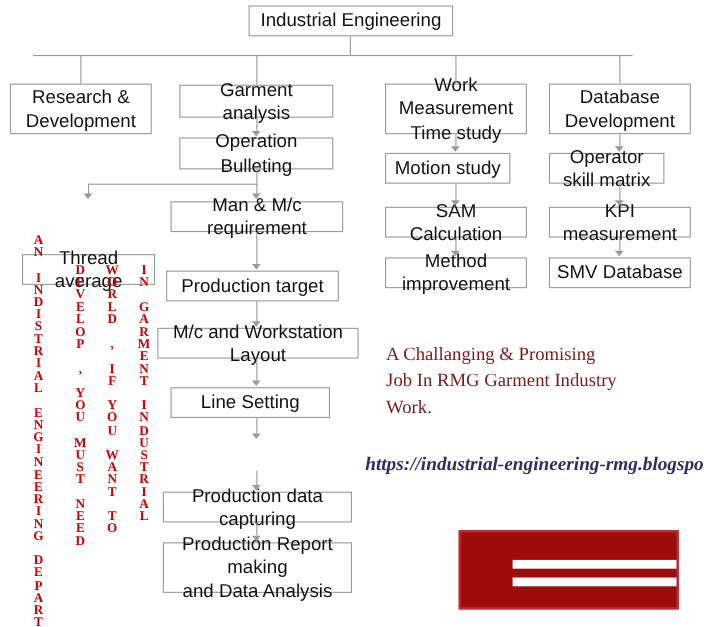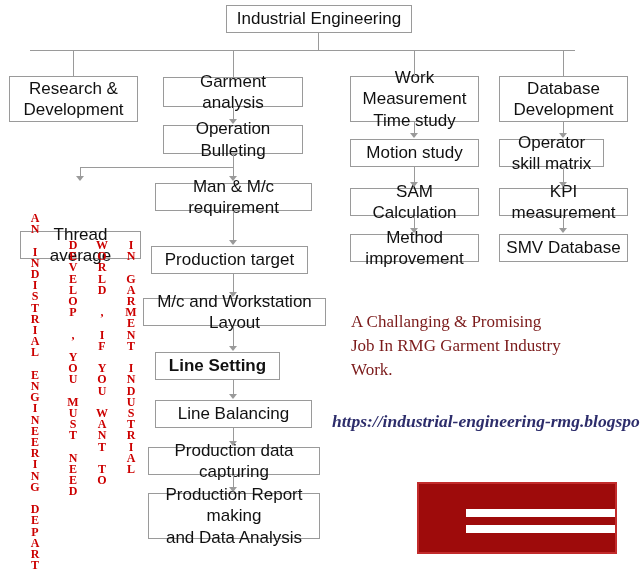--- a/index.html
+++ b/index.html
@@ -116,21 +116,21 @@
 
   <div class="node" style="left:499px; top:76px; width:129px; height:46px; flex-direction:column;">
     <span class="l2">Database</span>
     <span class="l2">Development</span>
   </div>
 
   <div class="node" style="left:163px; top:125px; width:140px; height:29px;">
     <span>Operation Bulleting</span>
   </div>
 
-  <div class="node" style="left:350px; top:139px; width:129px; height:28px;">
+  <div class="node" style="left:350px; top:139px; width:114px; height:28px;">
     <span>Motion study</span>
   </div>
 
   <div class="node" style="left:499px; top:139px; width:105px; height:28px;">
     <span>Operator skill matrix</span>
   </div>
 
   <div class="node" style="left:20px; top:183px; width:121px; height:28px;margin-top:48px;">
     <span>Thread average</span>
   </div>
@@ -156,27 +156,24 @@
   </div>
 
   <div class="node" style="left:151px; top:246px; width:157px; height:28px;">
     <span>Production target</span>
   </div>
 
   <div class="node" style="left:143px; top:298px; width:183px; height:28px;">
     <span>M/c and Workstation Layout</span>
   </div>
 
-  <div class="node" style="left:155px; top:352px; width:125px; height:28px;font-weight:bold;">
+  <div class="node" style="left:155px; top:352px; width:145px; height:28px;">
     <span>Line Setting</span>
   </div>
 
-  <div class="node" style="left:155px; top:400px; width:157px; height:28px;">
-    <span>Line Balancing</span>
-  </div>
 
   <div class="node" style="left:148px; top:447px; width:172px; height:28px;">
     <span>Production data capturing</span>
   </div>
 
   <div class="node" style="left:148px; top:493px; width:172px; height:46px; flex-direction:column;">
     <span class="l2">Production Report making</span>
     <span class="l2">and Data Analysis</span>
   </div>
 

